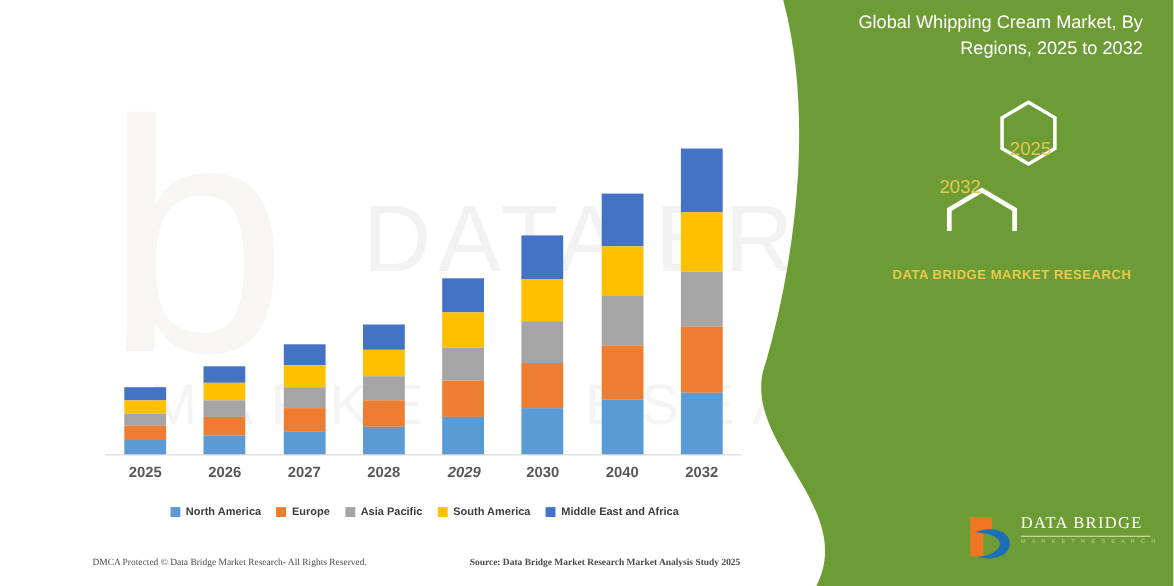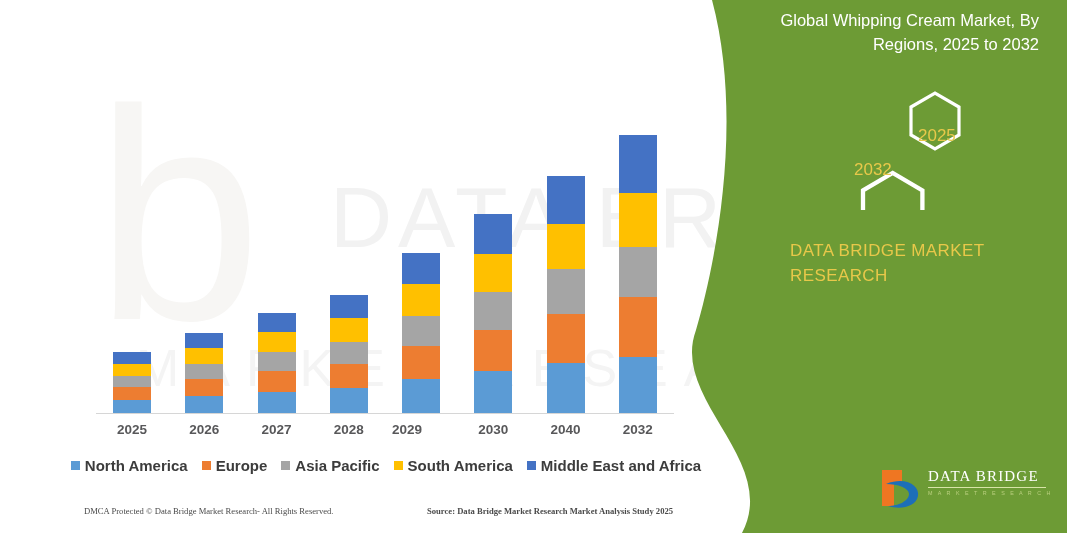--- a/index.html
+++ b/index.html
@@ -101,26 +101,28 @@
     white-space: nowrap;
   }
   .hex-label.hex-2025 { left: 103px; top: 41px; }
   .hex-label.hex-2032 { left: 39px; top: 75px; }
 
   .brand-name {
     position: absolute;
     left: 790px;
     top: 238px;
     width: 260px;
+    text-align: center;
     color: #e8c84a;
-    font-size: 17px;
+    font-size: 12px;
     line-height: 25px;
     letter-spacing: 0.4px;
     font-family: "Liberation Sans", sans-serif;
     z-index: 6;
+    font-weight: bold;
   }
 
   .logo-block {
     position: absolute;
     left: 876px;
     top: 466px;
     width: 180px;
     height: 48px;
     z-index: 6;
   }
@@ -225,21 +227,21 @@
     align-items: center;
     gap: 5px;
   }
   .legend-swatch {
     width: 9px;
     height: 9px;
     display: block;
   }
   .legend-label {
     color: #3c3c3c;
-    font-size: 15px;
+    font-size: 10px;
     font-weight: bold;
     font-family: "Liberation Sans", sans-serif;
     white-space: nowrap;
   }
 
   .footer {
     position: absolute;
     left: 84px;
     top: 506px;
     width: 590px;
@@ -338,21 +340,21 @@
           <div class="seg" style="height: 58px; background: rgb(68, 114, 196);"></div>
         </div>
       </div>
   </div>
 
   <div class="xaxis" id="xaxis-host">
       <div class="xtick" style="left: 1.125px;">2025</div>
       <div class="xtick" style="left: 73.375px;">2026</div>
       <div class="xtick" style="left: 145.625px;">2027</div>
       <div class="xtick" style="left: 217.875px;">2028</div>
-      <div class="xtick" style="left: 276px;">2029</div>
+      <div class="xtick" style="left: 291px; font-style: italic;">2029</div>
       <div class="xtick" style="left: 362.375px;">2030</div>
       <div class="xtick" style="left: 434.625px;">2040</div>
       <div class="xtick" style="left: 506.875px;">2032</div>
     </div>
 
   <div class="legend" id="legend-host">
       <div class="legend-item">
         <span class="legend-swatch" style="background: rgb(91, 155, 213);"></span>
         <span class="legend-label">North America</span>
       </div>

